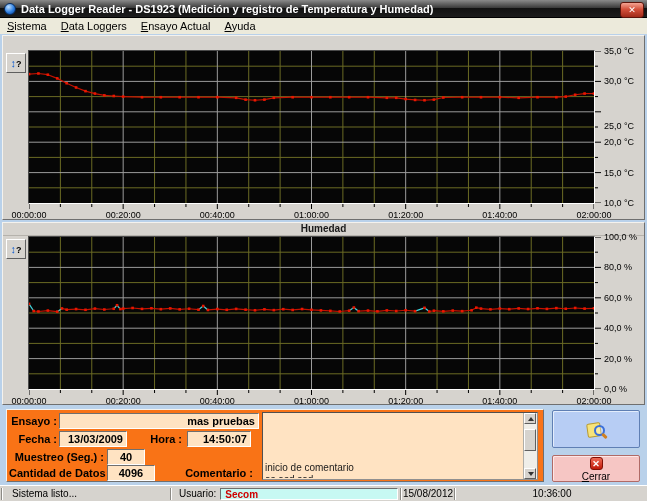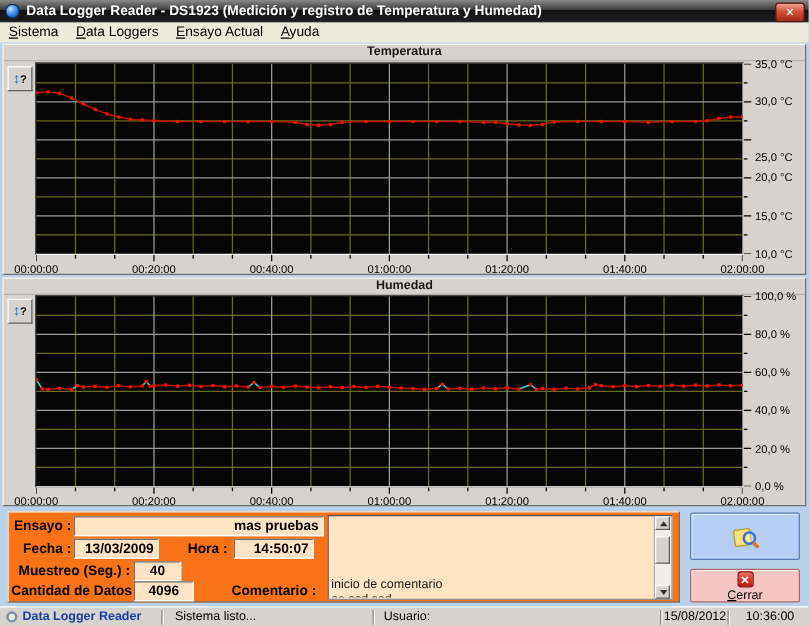--- a/index.html
+++ b/index.html
@@ -116,21 +116,20 @@
 </div>
 
 <div class="abs menubar">
   <div class="menuitem"><span class="u">S</span><span>istema</span></div>
   <div class="menuitem"><span class="u">D</span><span>ata Loggers</span></div>
   <div class="menuitem"><span class="u">E</span><span>nsayo Actual</span></div>
   <div class="menuitem"><span class="u">A</span><span>yuda</span></div>
 </div>
 
 <div class="abs panel ptemp">
-  <div class="abs ptitle">Temperatura</div>
   <button class="abs helpbtn"><span class="arrowglyph">↕</span><span class="qglyph">?</span></button>
   <div class="abs plot">
       <svg width="565" height="152" viewBox="0 0 565 152">
         <line x1="31.389045833333334" y1="0" x2="31.389045833333334" y2="152" stroke="#6b6b24" stroke-width="1"></line>
         <line x1="62.77809166666667" y1="0" x2="62.77809166666667" y2="152" stroke="#6b6b24" stroke-width="1"></line>
         <line x1="125.55618333333334" y1="0" x2="125.55618333333334" y2="152" stroke="#6b6b24" stroke-width="1"></line>
         <line x1="156.94522916666668" y1="0" x2="156.94522916666668" y2="152" stroke="#6b6b24" stroke-width="1"></line>
         <line x1="219.7233208333333" y1="0" x2="219.7233208333333" y2="152" stroke="#6b6b24" stroke-width="1"></line>
         <line x1="251.11236666666667" y1="0" x2="251.11236666666667" y2="152" stroke="#6b6b24" stroke-width="1"></line>
         <line x1="313.89045833333336" y1="0" x2="313.89045833333336" y2="152" stroke="#6b6b24" stroke-width="1"></line>
@@ -553,31 +552,30 @@
       <div class="handle"></div>
     </div>
   </button>
   <button class="abs btncerrar">
     <div class="xicon">✕</div>
     <div><span class="u">C</span><span>errar</span></div>
   </button>
 </div>
 
 <div class="abs statusbar">
-  <div class="ssec" style="width:128px;">
-    <div class="gearicon"></div>
-    <span class="sapp">Data Logger Reader</span>
-  </div>
   <div class="ssep"></div>
   <div class="ssec" style="width:165px;padding-left:8px;box-sizing:border-box;">
     <span>Sistema listo...</span>
   </div>
   <div class="ssep"></div>
   <div class="ssec" style="width:226px;">
     <span style="margin:0 4px 0 6px;">Usuario:</span>
+    <div class="cyanfield" style="width:178px;">
+      <span class="secom">Secom</span>
+    </div>
   </div>
   <div class="ssep"></div>
   <div class="ssec" style="width:50px;justify-content:center;">
     <span>15/08/2012</span>
   </div>
   <div class="ssep"></div>
   <div class="ssec" style="flex:1;justify-content:center;">
     <span>10:36:00</span>
   </div>
 </div>

